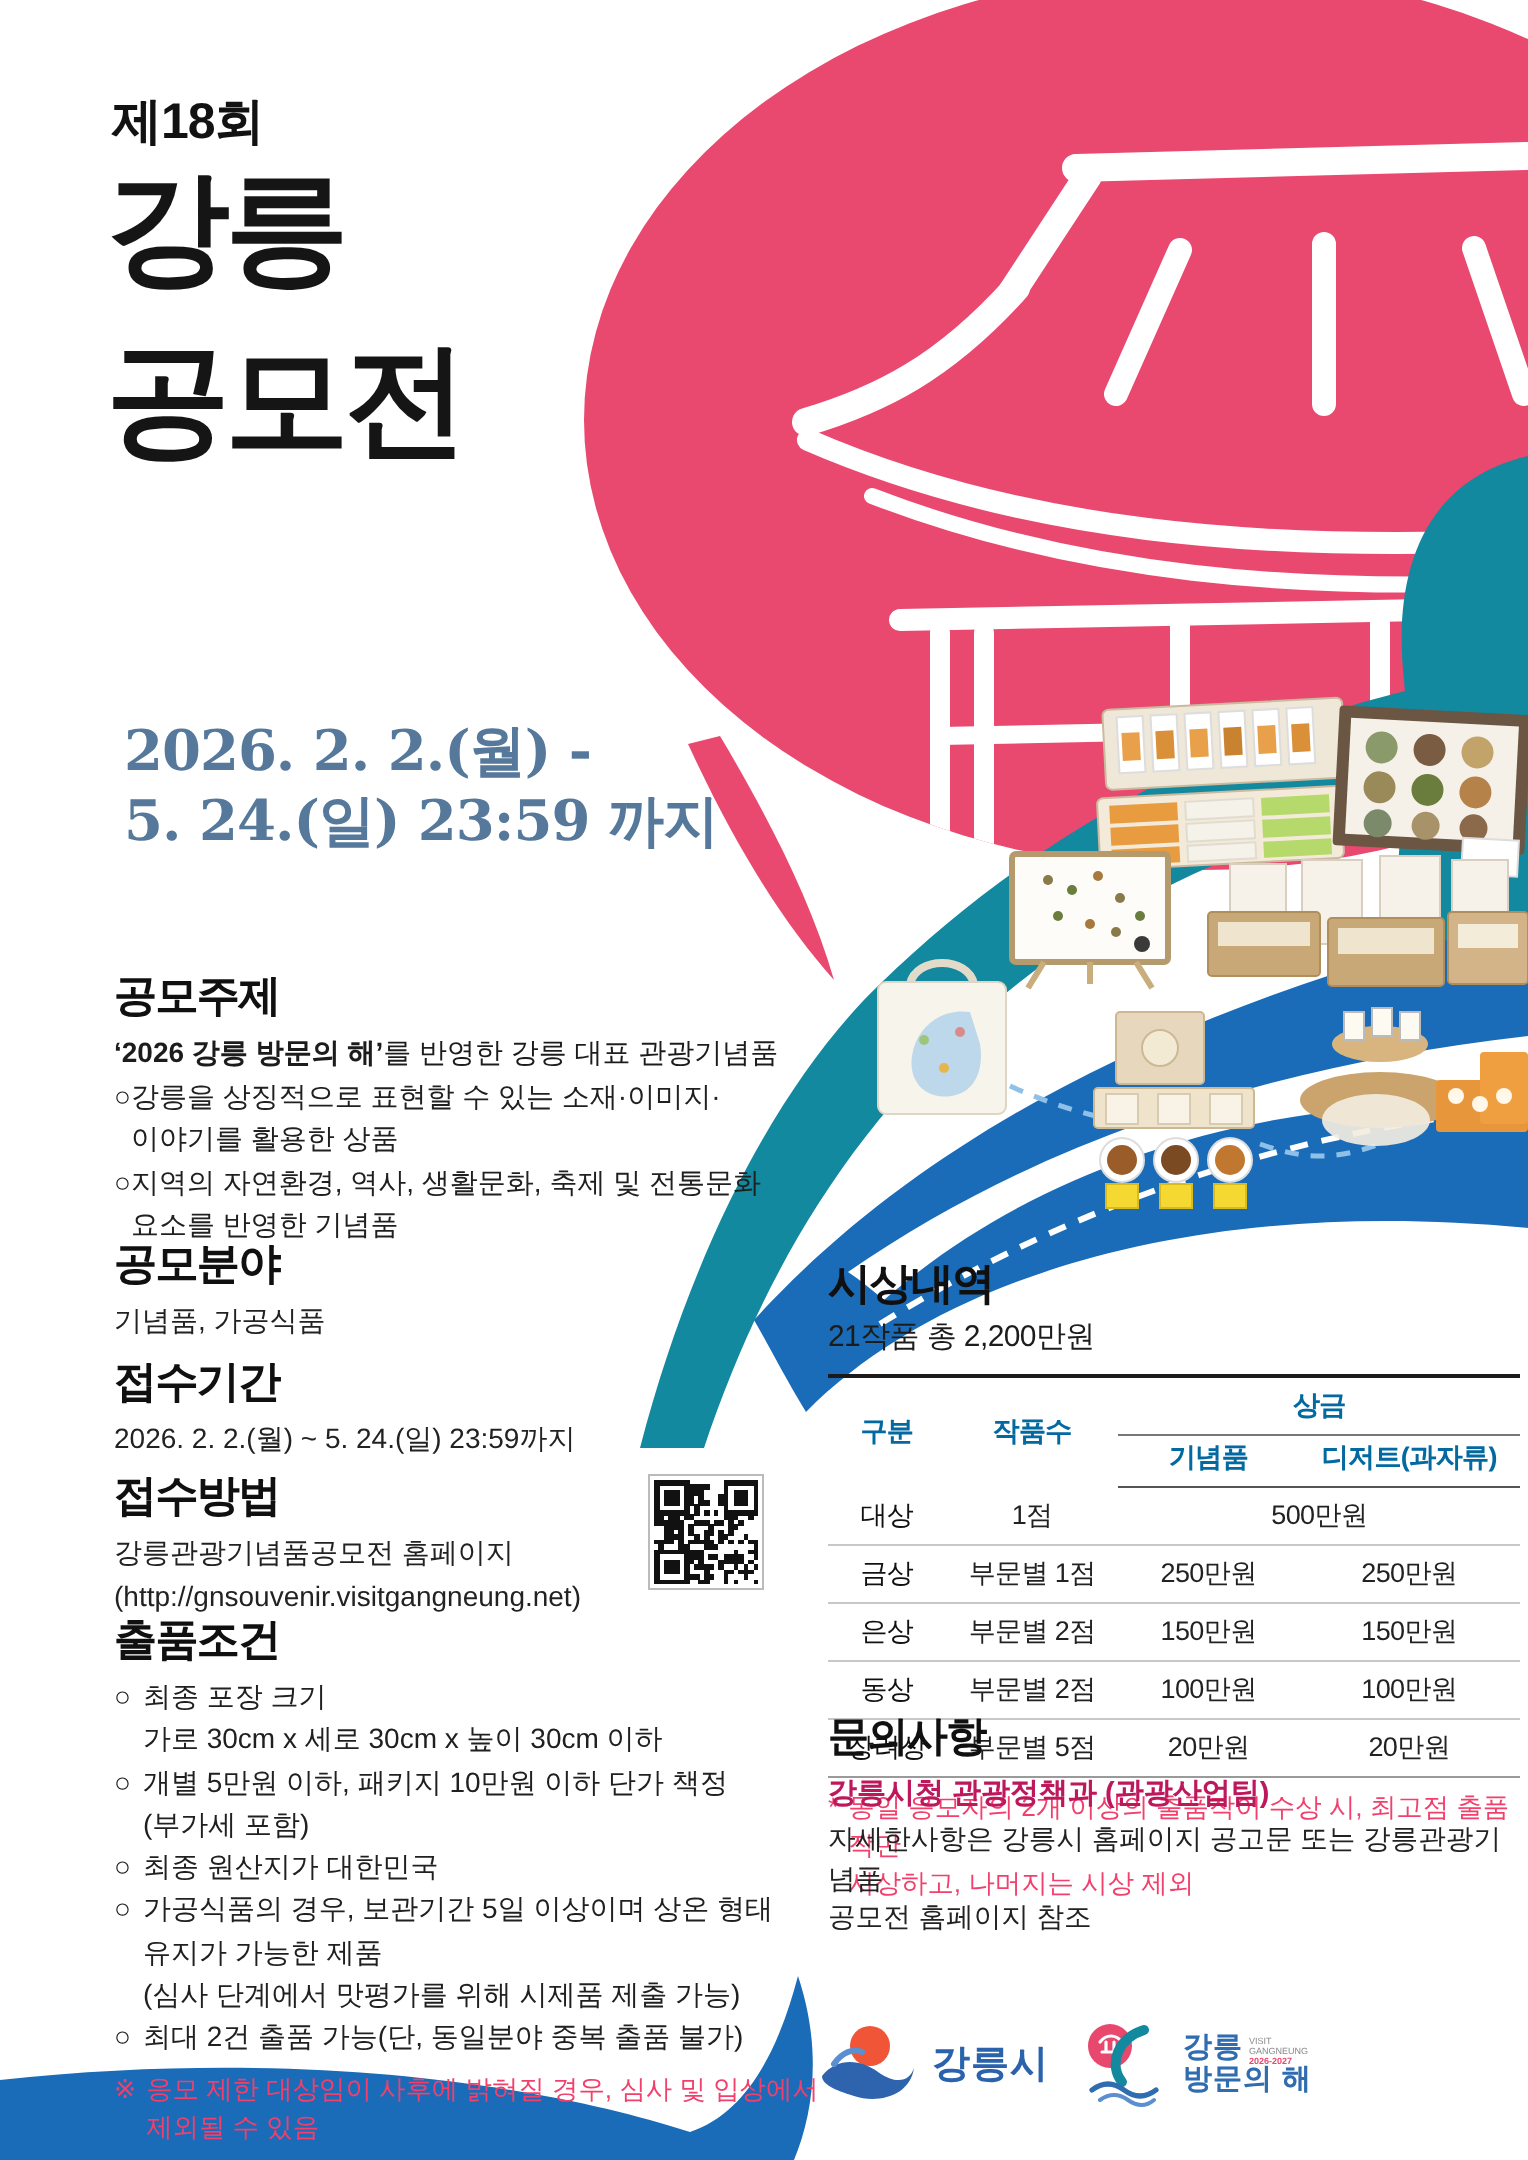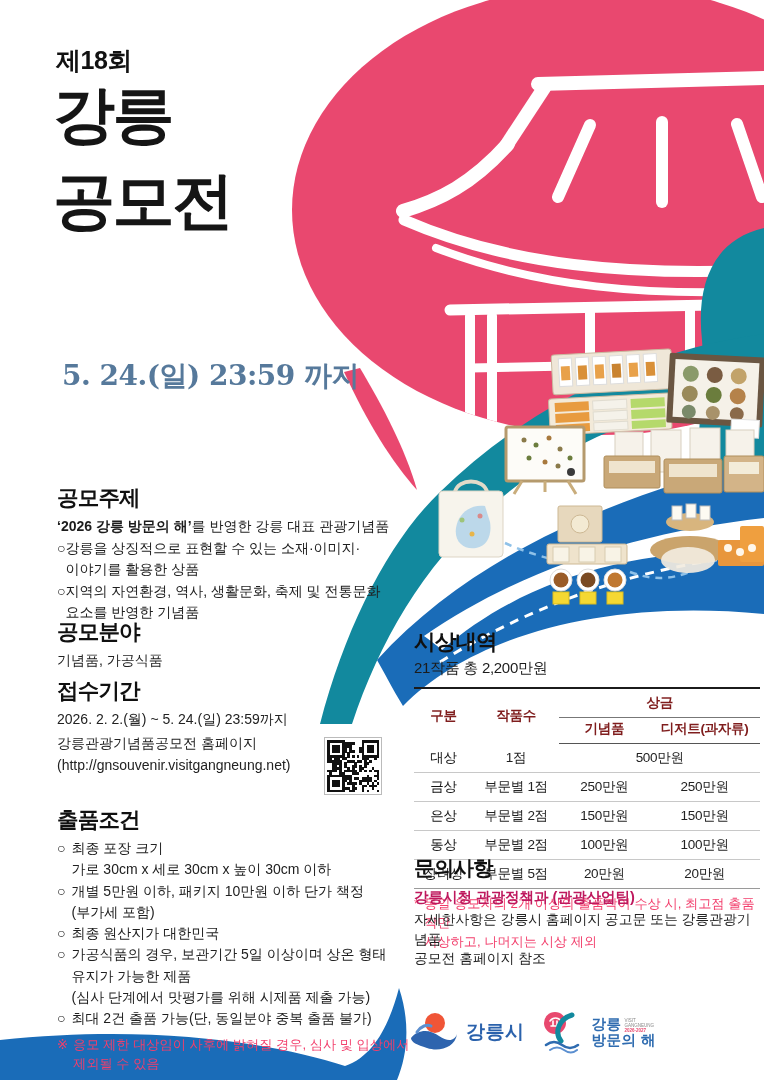--- a/index.html
+++ b/index.html
@@ -41,21 +41,21 @@
   
   .qr { left:324px; top:737px; width:58px; height:58px; background:#fff; border:1px solid #bbb; padding:2px; }
   .qr-inner { position:relative; width:52px; height:52px; }
 
   
   .s-awards { left:414px; top:627px; width:348px; }
   .s-awards .total { font-size:15px; color:#1c1c1c; margin-top:3px; letter-spacing:-0.3px; }
   table.awards { width:346px; margin-top:9px; border-collapse:collapse; font-size:13.5px; color:#222; }
   table.awards { border-top:2.5px solid #1b1b1b; border-bottom:1.5px solid #9a9a9a; }
   table.awards th, table.awards td { font-weight:400; text-align:center; padding:5px 2px; letter-spacing:-0.3px; }
-  table.awards th { font-weight:600; color:#7f1d1d; }
+  table.awards th { font-weight:600; color:#0369a1; }
   tr.subhead th { border-bottom:1.5px solid #555; padding-top:2px; }
   th.prize { border-bottom:1px solid #777; padding-bottom:3px; }
   table.awards tbody tr + tr { border-top:1px solid #c8c8c8; }
   td.cat { font-weight:700; color:#111; }
 
   .s-contact { left:414px; top:854px; width:348px; }
   .s-contact .h { font-size:20.5px; }
   .s-contact .dept { font-size:14.5px; font-weight:700; color:#be185d; line-height:22px; }
   .s-contact .phone { font-size:16px; font-weight:700; color:#121212; line-height:23px; letter-spacing:0.2px; }
   .s-contact .detail { font-size:13.8px; line-height:19.5px; color:#222; margin-top:2px; }
@@ -233,20 +233,21 @@
     <path d="M 0 1040 C 150 1024 270 1042 345 1066 C 375 1056 390 1022 399 988 C 411 1024 407 1056 397 1080 L 0 1080 Z" fill="#1A6CB8"></path>
   </svg>
 
   <div class="abs edition">제18회</div>
   <div class="abs title">
     <div>강릉</div>
     <div>공모전</div>
   </div>
 
   <div class="abs period">
+    <div>2026. 2. 2.(월) -</div>
     <div>5. 24.(일) 23:59 까지</div>
   </div>
 
   <div class="abs sec s-theme">
     <div class="h">공모주제</div>
     <div class="lead"><span class="b">‘2026 강릉 방문의 해’</span><span>를 반영한 강릉 대표 관광기념품</span></div>
     <div class="brow">
         <span class="mk">○</span>
         <span class="tx">강릉을 상징적으로 표현할 수 있는 소재·이미지·
 이야기를 활용한 상품</span>
@@ -262,20 +263,21 @@
     <div class="h">공모분야</div>
     <div class="body">기념품, 가공식품</div>
   </div>
 
   <div class="abs sec s-period">
     <div class="h">접수기간</div>
     <div class="body">2026. 2. 2.(월) ~ 5. 24.(일) 23:59까지</div>
   </div>
 
   <div class="abs sec s-apply">
+    <div class="h">접수방법</div>
     <div class="body">강릉관광기념품공모전 홈페이지</div>
     <div class="body">(http://gnsouvenir.visitgangneung.net)</div>
   </div>
   <div class="abs qr">
       <div class="qr-inner" id="qr">
         <div style="position: absolute; left: 0px; top: 0px; width: 2.77619px; height: 2.77619px; background: rgb(17, 17, 17);"></div>
         <div style="position: absolute; left: 2.47619px; top: 0px; width: 2.77619px; height: 2.77619px; background: rgb(17, 17, 17);"></div>
         <div style="position: absolute; left: 4.95238px; top: 0px; width: 2.77619px; height: 2.77619px; background: rgb(17, 17, 17);"></div>
         <div style="position: absolute; left: 7.42857px; top: 0px; width: 2.77619px; height: 2.77619px; background: rgb(17, 17, 17);"></div>
         <div style="position: absolute; left: 9.90476px; top: 0px; width: 2.77619px; height: 2.77619px; background: rgb(17, 17, 17);"></div>

